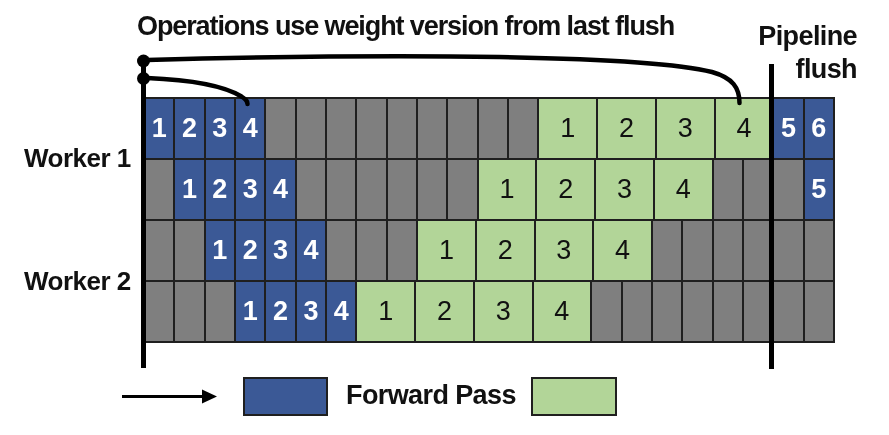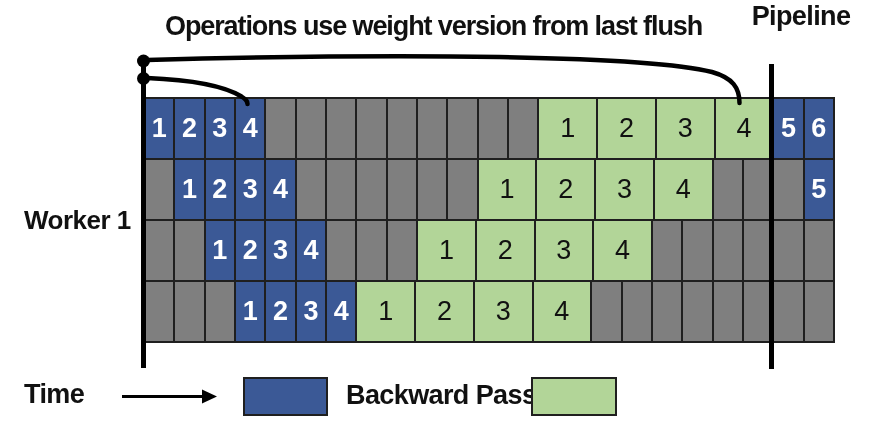--- a/index.html
+++ b/index.html
@@ -2,24 +2,24 @@
 <html style="--forward: #3B5996; --backward: #B2D598; --idle: #7F7F7F; --ink: #1F1F1F;"><head>
 <meta charset="utf-8">
 <style>
   html,body{margin:0;padding:0;background:#ffffff;}
   .stage{
     position:relative; width:889px; height:435px; background:#fff;
     font-family:"Liberation Sans", sans-serif; color:#111; overflow:hidden;
   }
   .figure-title{
     position:absolute; left:137px; top:11px;
-    font-size:27px; font-weight:700; letter-spacing:-1.1px; white-space:nowrap;margin-left:28px;
+    font-size:27px; font-weight:700; letter-spacing:-1.1px; white-space:nowrap;
   }
   .flush-label{
-    position:absolute; top:0; left:745px; width:112px; text-align:center;
+    position:absolute; top:20px; left:745px; width:112px; text-align:right;
     font-size:27px; font-weight:700; letter-spacing:-0.6px; line-height:1.22;
   }
   .overlay{position:absolute; left:0; top:0; z-index:6; pointer-events:none;}
   .worker-labels{
     position:absolute; left:24px; top:97px; width:104px; height:246px;
     display:flex; flex-direction:column; z-index:2;text-align:center;
   }
   .worker-label{
     flex:1; display:flex; align-items:center;
     font-size:26px; font-weight:700; letter-spacing:-0.5px; white-space:nowrap;
@@ -51,24 +51,26 @@
 </style>
 </head>
 <body>
 
 <div class="stage">
 
   <div class="figure-title">Operations use weight version from last flush</div>
 
   <div class="flush-label">
     <div>Pipeline</div>
+    <div>flush</div>
   </div>
 
   <div class="worker-labels" id="worker-labels">
       <div class="worker-label">Worker 1</div>
+      <div class="worker-label">Worker 2</div>
     </div>
 
   <div class="grid" id="grid">
       <div class="grid-row">
         <div class="cell forward" style="flex: 1 1 0px;">1</div>
         <div class="cell forward" style="flex: 1 1 0px;">2</div>
         <div class="cell forward" style="flex: 1 1 0px;">3</div>
         <div class="cell forward" style="flex: 1 1 0px;">4</div>
         <div class="cell idle" style="flex: 1 1 0px;"></div>
         <div class="cell idle" style="flex: 1 1 0px;"></div>
@@ -144,23 +146,22 @@
         <div class="cell idle" style="flex: 1 1 0px;"></div>
         <div class="cell idle" style="flex: 1 1 0px;"></div>
         <div class="cell idle" style="flex: 1 1 0px;"></div>
         <div class="cell idle" style="flex: 1 1 0px;"></div>
         <div class="cell idle" style="flex: 1 1 0px;"></div>
         <div class="cell idle" style="flex: 1 1 0px;"></div>
         <div class="cell idle" style="flex: 1 1 0px;"></div>
       </div>
     </div>
 
-  <div class="legend-text" style="left:24px; top:379px;">Time</div>
   <div class="swatch" style="left:243px; top:377px; background:var(--forward);"></div>
-  <div class="legend-text" style="left:346px; top:380px;">Backward Pass</div>
+  <div class="legend-text" style="left:346px; top:380px;">Forward Pass</div>
   <div class="swatch" style="left:531px; top:377px; width:86px; background:var(--backward);"></div>
 
   <svg class="overlay" width="889" height="435" viewBox="0 0 889 435">
     <line x1="143.5" y1="55" x2="143.5" y2="368" stroke="#000" stroke-width="5"></line>
     <line x1="771.5" y1="64" x2="771.5" y2="369" stroke="#000" stroke-width="5"></line>
     <circle cx="143.5" cy="61" r="6.5" fill="#000"></circle>
     <circle cx="143.5" cy="78.5" r="6.5" fill="#000"></circle>
     <path d="M 147 60 C 400 53, 645 55, 712 72 C 733 78, 739.5 88, 739.5 103" fill="none" stroke="#000" stroke-width="4.5" stroke-linecap="round"></path>
     <path d="M 147 78 C 196 80, 226 87, 241.5 96.5 C 246 99.5, 247.5 101, 247.5 104" fill="none" stroke="#000" stroke-width="4.5" stroke-linecap="round"></path>
     <line x1="122" y1="396.5" x2="203" y2="396.5" stroke="#000" stroke-width="3"></line>

